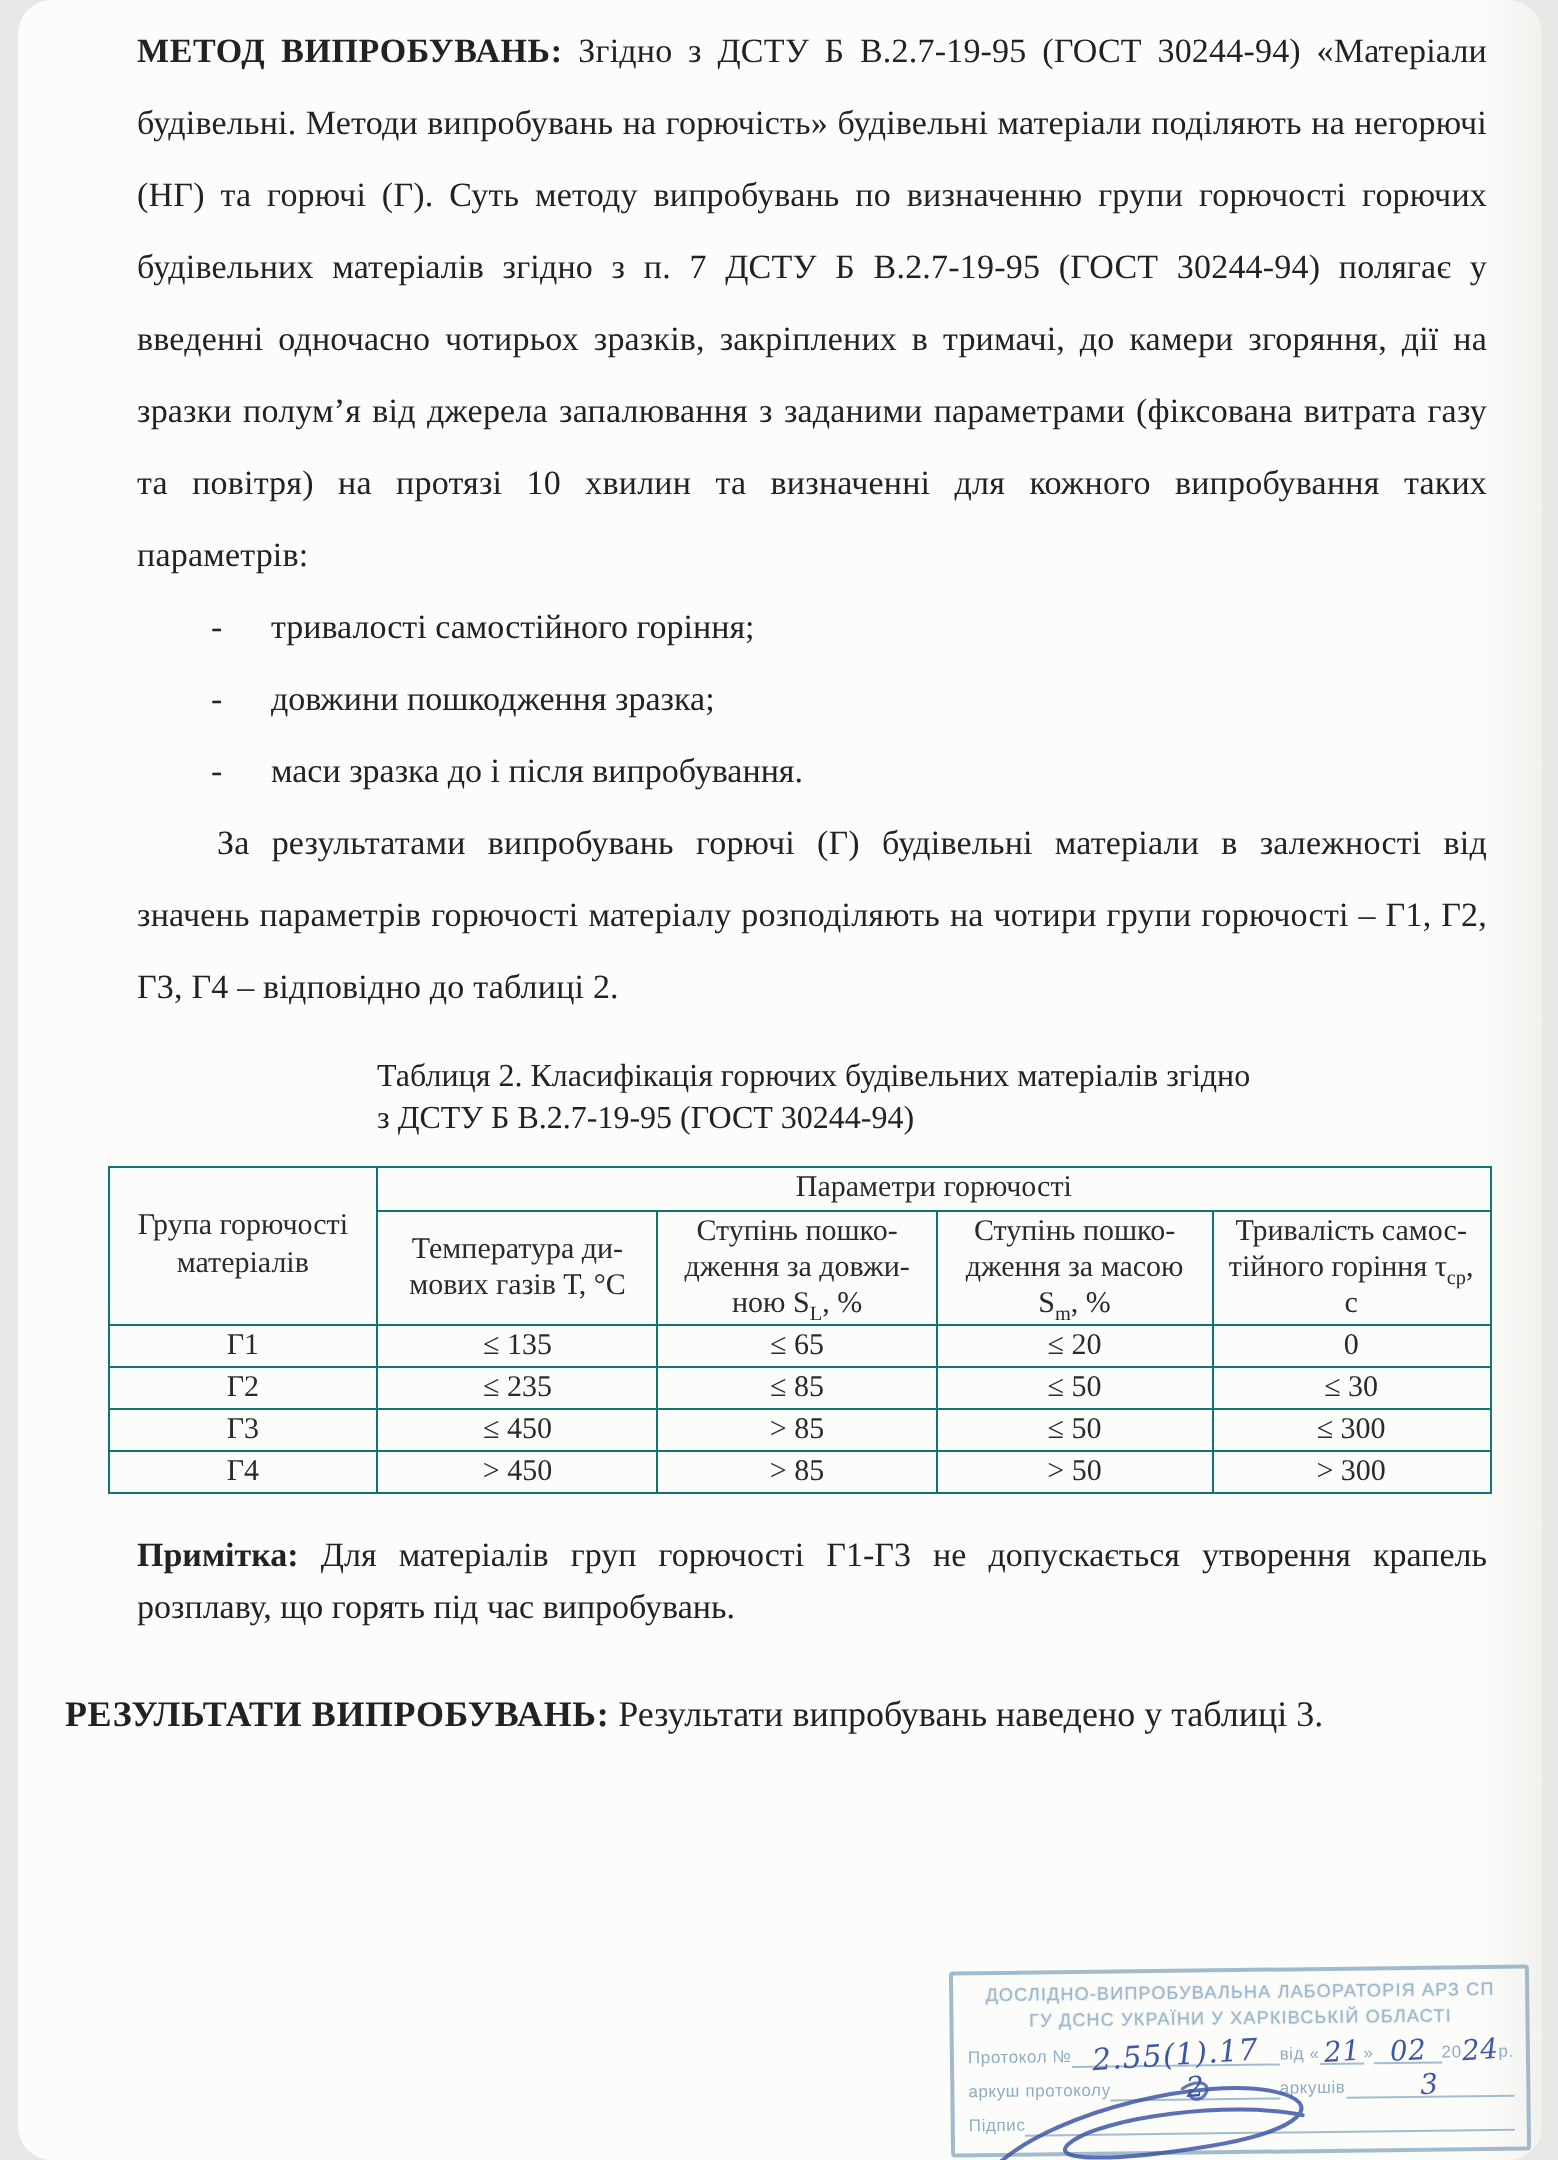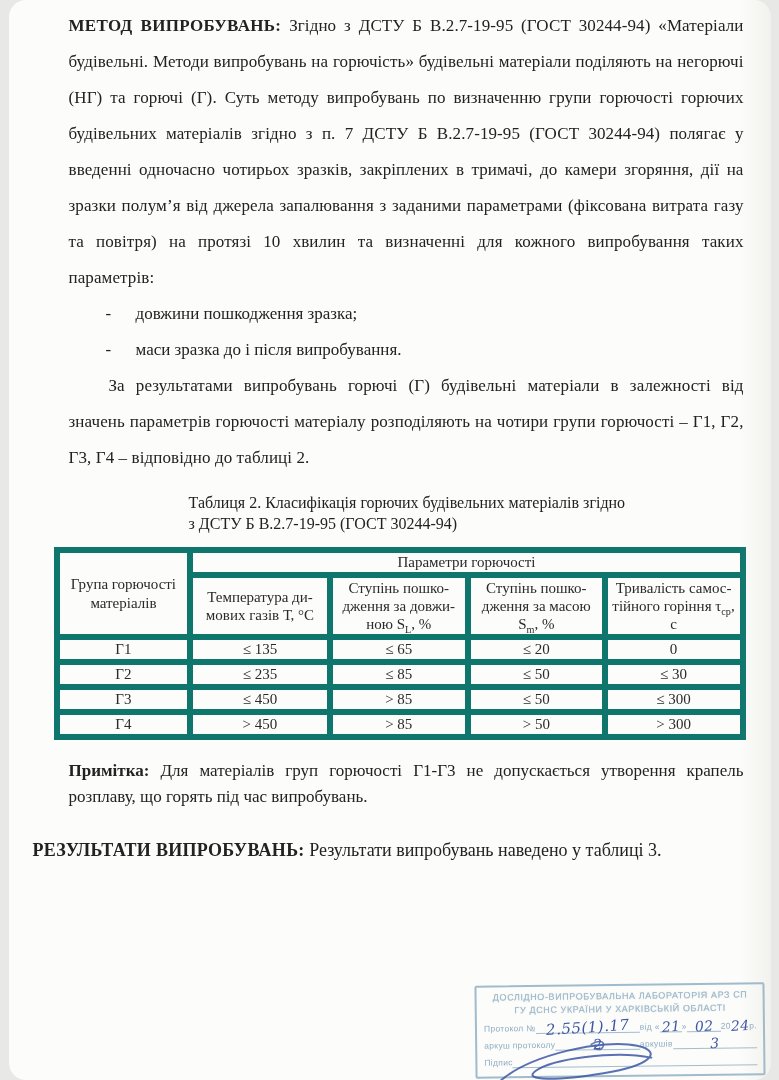--- a/index.html
+++ b/index.html
@@ -46,21 +46,21 @@
   }
 
   table.flam {
     margin:13px 0 0 45px;
     border-collapse:collapse;
     width:692px;
     font-size:15px;
     color:#2a2a2a;
   }
   table.flam td {
-    border:6px solid #0f766e;
+    border:1px solid #0f766e;
     text-align:center; vertical-align:middle;
     padding:1px 3px;
   }
   td.c-span { height:22px; }
   td.c-sub { height:55px; line-height:18px; }
   td.c-group { line-height:19px; }
   tr.data td { height:21px; }
   .preline { white-space:pre-line; }
   sub.tbl-sub { font-size:0.68em; vertical-align:sub; line-height:0;margin-top:11px; }
 
@@ -117,20 +117,21 @@
 </style>
 </head>
 <body>
 
 <div class="page">
   <div class="content">
 
     <p class="para"><b>МЕТОД ВИПРОБУВАНЬ:</b> <span>Згідно з ДСТУ Б В.2.7-19-95 (ГОСТ 30244-94) «Матеріали будівельні. Методи випробувань на горючість» будівельні матеріали поділяють на негорючі (НГ) та горючі (Г). Суть методу випробувань по визначенню групи горючості горючих будівельних матеріалів згідно з п. 7 ДСТУ Б В.2.7-19-95 (ГОСТ 30244-94) полягає у введенні одночасно чотирьох зразків, закріплених в тримачі, до камери згоряння, дії на зразки полум’я від джерела запалювання з заданими параметрами (фіксована витрата газу та повітря) на протязі 10 хвилин та визначенні для кожного випробування таких параметрів:</span></p>
 
     <ul class="dash-list">
+      <li>тривалості самостійного горіння;</li>
       <li>довжини пошкодження зразка;</li>
       <li>маси зразка до і після випробування.</li>
     </ul>
 
     <p class="para indent">За результатами випробувань горючі (Г) будівельні матеріали в залежності від значень параметрів горючості матеріалу розподіляють на чотири групи горючості – Г1, Г2, Г3, Г4 – відповідно до таблиці 2.</p>
 
     <div class="caption">
       <div>Таблиця 2. Класифікація горючих будівельних матеріалів згідно</div>
       <div>з ДСТУ Б В.2.7-19-95 (ГОСТ 30244-94)</div>
     </div>

